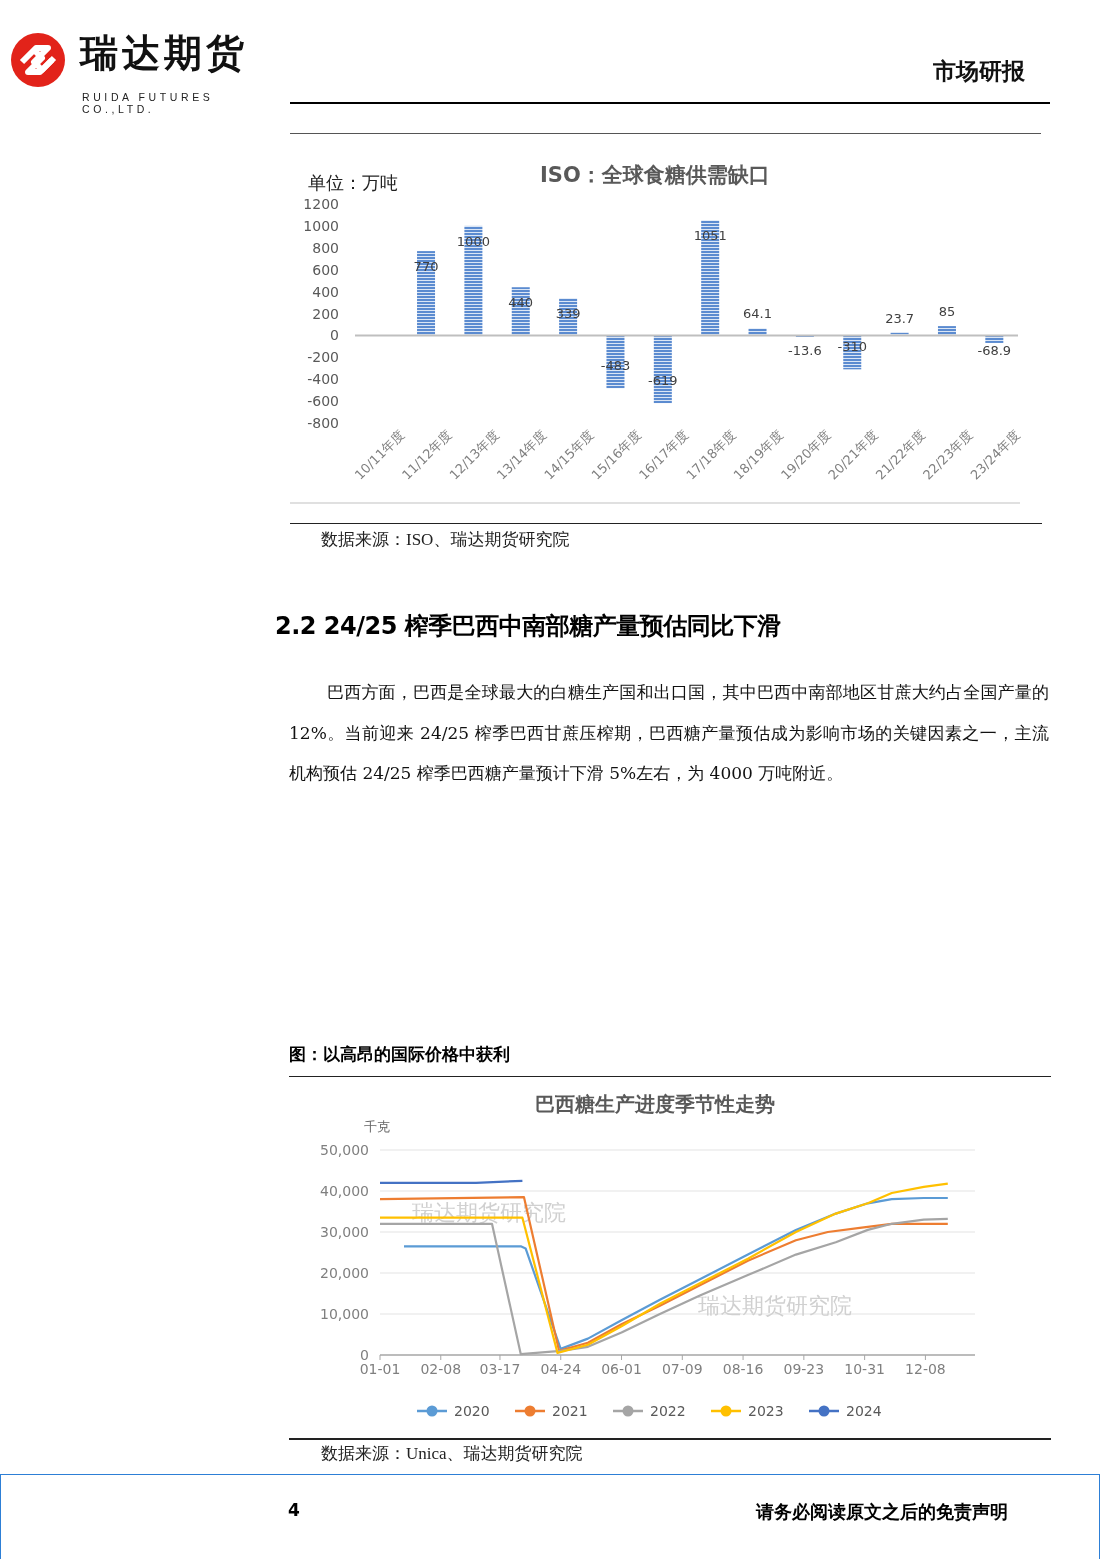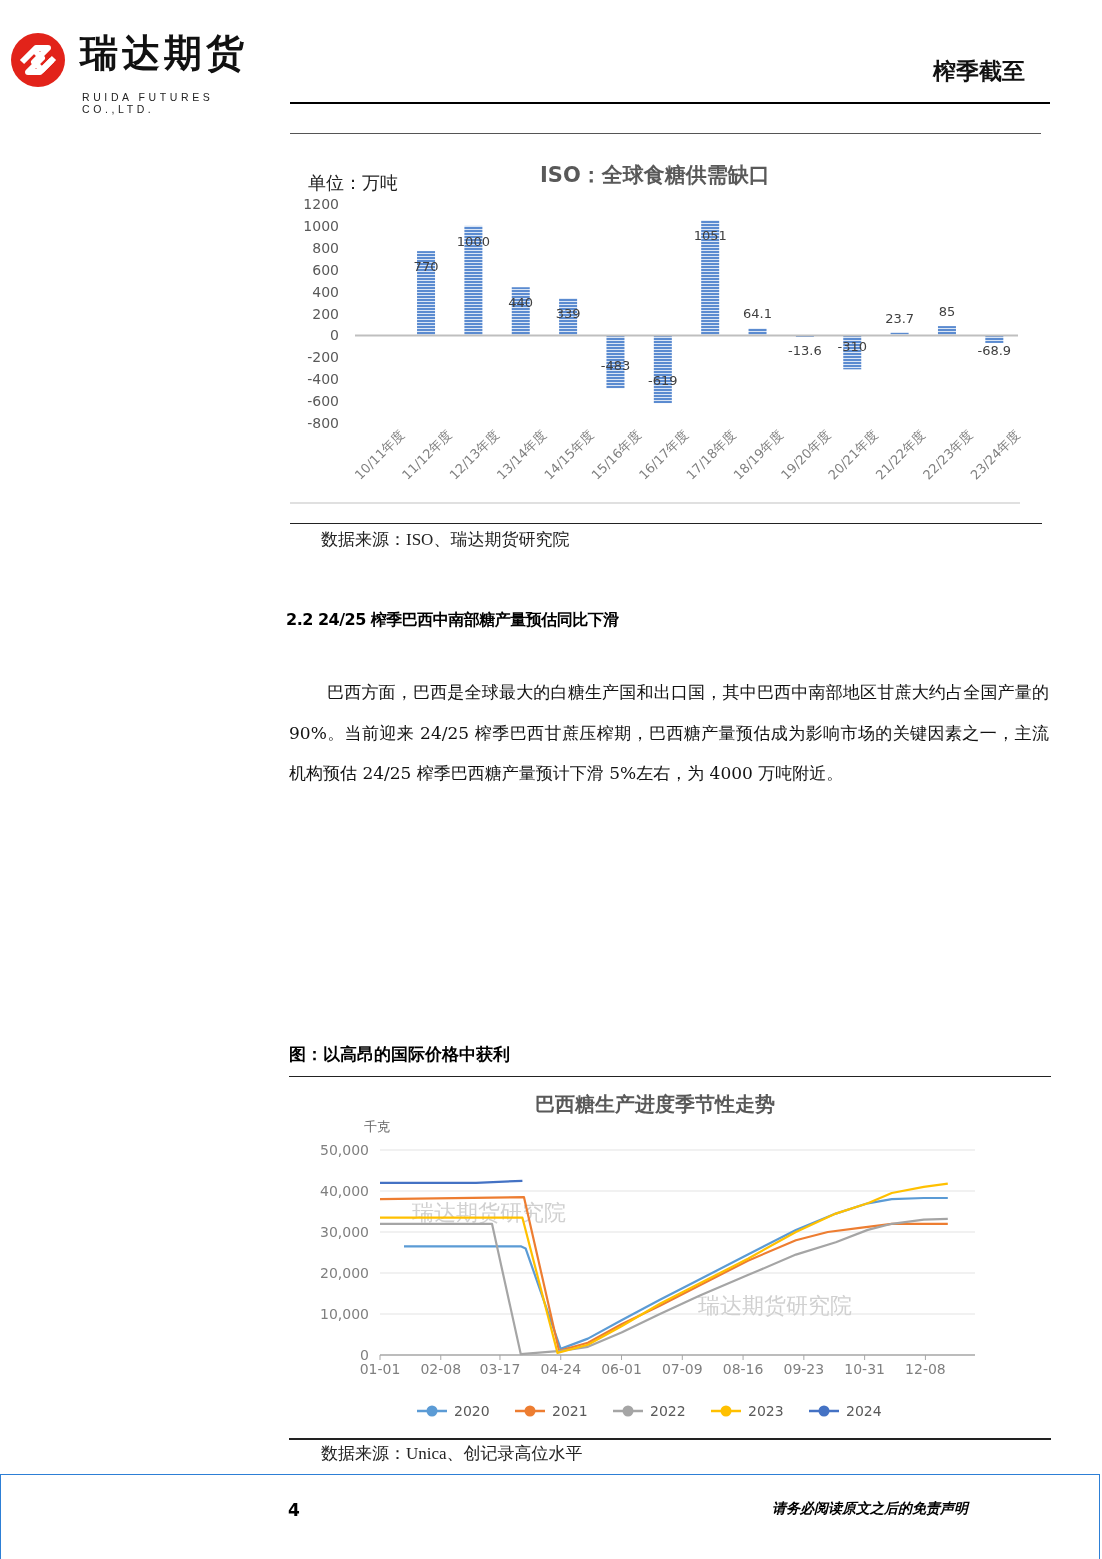--- a/index.html
+++ b/index.html
@@ -10,45 +10,45 @@
   .logo-mark{left:0;top:2px;width:64px;height:56px;}
   .logo-cn{left:72px;top:0;font-size:38px;font-weight:bold;letter-spacing:4px;color:#111;font-family:"DejaVu Sans",sans-serif;line-height:46px;}
   .logo-en{left:74px;top:61px;font-size:10.5px;letter-spacing:3.6px;color:#222;font-family:"Liberation Sans",sans-serif;}
   .header-title{left:933px;top:56px;font-size:23px;font-weight:bold;color:#111;}
   .rule1{left:290px;top:102px;width:760px;height:2px;background:#000;}
   .rule2{left:290px;top:133px;width:751px;height:1px;background:#555;}
   
   .c1{left:290px;top:140px;width:740px;height:370px;}
   .c1-bottomline{left:290px;top:523px;width:752px;height:1px;background:#222;}
   .source{font-family:"Liberation Serif","DejaVu Serif",serif;font-size:17px;color:#222;margin-left:32px;}
-  .section-h{left:286px;top:610px;font-size:16px;font-weight:bold;letter-spacing:-0.5px;}
+  .section-h{left:275px;top:610px;font-size:24px;font-weight:bold;letter-spacing:-0.5px;}
   .para{left:289px;width:760px;font-family:"DejaVu Serif","Liberation Serif",serif;font-size:17px;line-height:40.7px;color:#111;text-align:justify;}
   .para p{margin:0;text-indent:38px;}
   .fig-caption{left:289px;top:1043px;font-size:17px;font-weight:bold;}
   .rule3{left:289px;top:1076px;width:762px;height:1px;background:#222;}
   .c2{left:290px;top:1080px;width:760px;height:355px;}
   .rule4{left:289px;top:1438px;width:762px;height:2px;background:#222;}
   .footer-box{left:0;top:1474px;width:1100px;height:90px;border:1px solid #2d7fd6;border-bottom:none;box-sizing:border-box;}
   .page-num{left:288px;top:1500px;font-size:17px;font-weight:bold;}
-  .disclaimer{left:772px;top:1500px;font-size:14px;font-weight:bold;font-style:italic;}
+  .disclaimer{left:756px;top:1500px;font-size:18px;font-weight:bold;}
   svg text{font-family:"DejaVu Sans","Liberation Sans",sans-serif;}
 </style>
 </head>
 <body>
 
 <div class="abs logo">
   <svg class="abs logo-mark" viewBox="0 0 64 56" width="64" height="56">
     <circle cx="30" cy="28" r="27" fill="#e2231a"></circle>
     <path d="M14 30 L28 16 L40 16 L26 30 L34 38 L44 28" fill="none" stroke="#fff" stroke-width="6" stroke-linejoin="round"></path>
     <path d="M46 26 L32 40 L20 40 L34 26 L26 18" fill="none" stroke="#fff" stroke-width="6" stroke-linejoin="round"></path>
   </svg>
   <div class="abs logo-cn">瑞达期货</div>
   <div class="abs logo-en">RUIDA FUTURES CO.,LTD.</div>
 </div>
-<div class="abs header-title">榨季截至</div>
+<div class="abs header-title">市场研报</div>
 <div class="abs rule1"></div>
 <div class="abs rule2"></div>
 
 <svg class="abs c1" id="chart1" width="740" height="370" viewBox="0 0 740 370">
   <text id="c1-unit" x="18" y="49" font-size="18" fill="#222">单位：万吨</text>
   <text id="c1-title" x="250" y="42" font-size="21" font-weight="bold" fill="#595959">ISO：全球食糖供需缺口</text>
   <g id="c1-yticks">
       <text x="49" y="69" font-size="14" fill="#595959" text-anchor="end">1200</text>
       <text x="49" y="90.9" font-size="14" fill="#595959" text-anchor="end">1000</text>
       <text x="49" y="112.80000000000001" font-size="14" fill="#595959" text-anchor="end">800</text>
@@ -114,21 +114,21 @@
         <rect width="4" height="3" fill="#5b8bd0"></rect>
         <rect y="2" width="4" height="1" fill="#dbe6f5"></rect>
       </pattern>
     </defs>
   </svg>
 <div class="abs c1-bottomline"></div>
 <div class="abs source" style="left:289px;top:528px;">数据来源：ISO、瑞达期货研究院</div>
 
 <div class="abs section-h">2.2 24/25 榨季巴西中南部糖产量预估同比下滑</div>
 <div class="abs para" style="top:672px;">
-  <p>巴西方面，巴西是全球最大的白糖生产国和出口国，其中巴西中南部地区甘蔗大约占全国产量的 90%。当前迎来 24/25 榨季巴西甘蔗压榨期，巴西糖产量预估成为影响市场的关键因素之一，主流机构预估 24/25 榨季巴西糖产量预计下滑 5%左右，为 4000 万吨附近。</p>
+  <p>巴西方面，巴西是全球最大的白糖生产国和出口国，其中巴西中南部地区甘蔗大约占全国产量的 12%。当前迎来 24/25 榨季巴西甘蔗压榨期，巴西糖产量预估成为影响市场的关键因素之一，主流机构预估 24/25 榨季巴西糖产量预计下滑 5%左右，为 4000 万吨附近。</p>
 </div>
 
 <div class="abs fig-caption">图：以高昂的国际价格中获利</div>
 <div class="abs rule3"></div>
 
 <svg class="abs c2" id="chart2" width="760" height="355" viewBox="0 0 760 355">
   <text id="c2-title" x="365" y="31" font-size="20" font-weight="bold" fill="#595959" text-anchor="middle">巴西糖生产进度季节性走势</text>
   <text id="c2-ylabel" x="74" y="51" font-size="13" fill="#666">千克</text>
   <g id="c2-grid">
       <text x="79" y="280" font-size="14" fill="#7f7f7f" text-anchor="end">0</text>
@@ -189,17 +189,17 @@
       <text x="360" y="336" font-size="14" fill="#595959">2022</text>
       <line x1="421" x2="451" y1="331" y2="331" stroke="#ffc000" stroke-width="2.5"></line>
       <circle cx="436" cy="331" r="5.5" fill="#ffc000"></circle>
       <text x="458" y="336" font-size="14" fill="#595959">2023</text>
       <line x1="519" x2="549" y1="331" y2="331" stroke="#4472c4" stroke-width="2.5"></line>
       <circle cx="534" cy="331" r="5.5" fill="#4472c4"></circle>
       <text x="556" y="336" font-size="14" fill="#595959">2024</text>
     </g>
 </svg>
 <div class="abs rule4"></div>
-<div class="abs source" style="left:289px;top:1442px;">数据来源：Unica、创记录高位水平</div>
+<div class="abs source" style="left:289px;top:1442px;">数据来源：Unica、瑞达期货研究院</div>
 
 <div class="abs footer-box"></div>
 <div class="abs page-num">4</div>
 <div class="abs disclaimer">请务必阅读原文之后的免责声明</div>
 
 </body></html>

